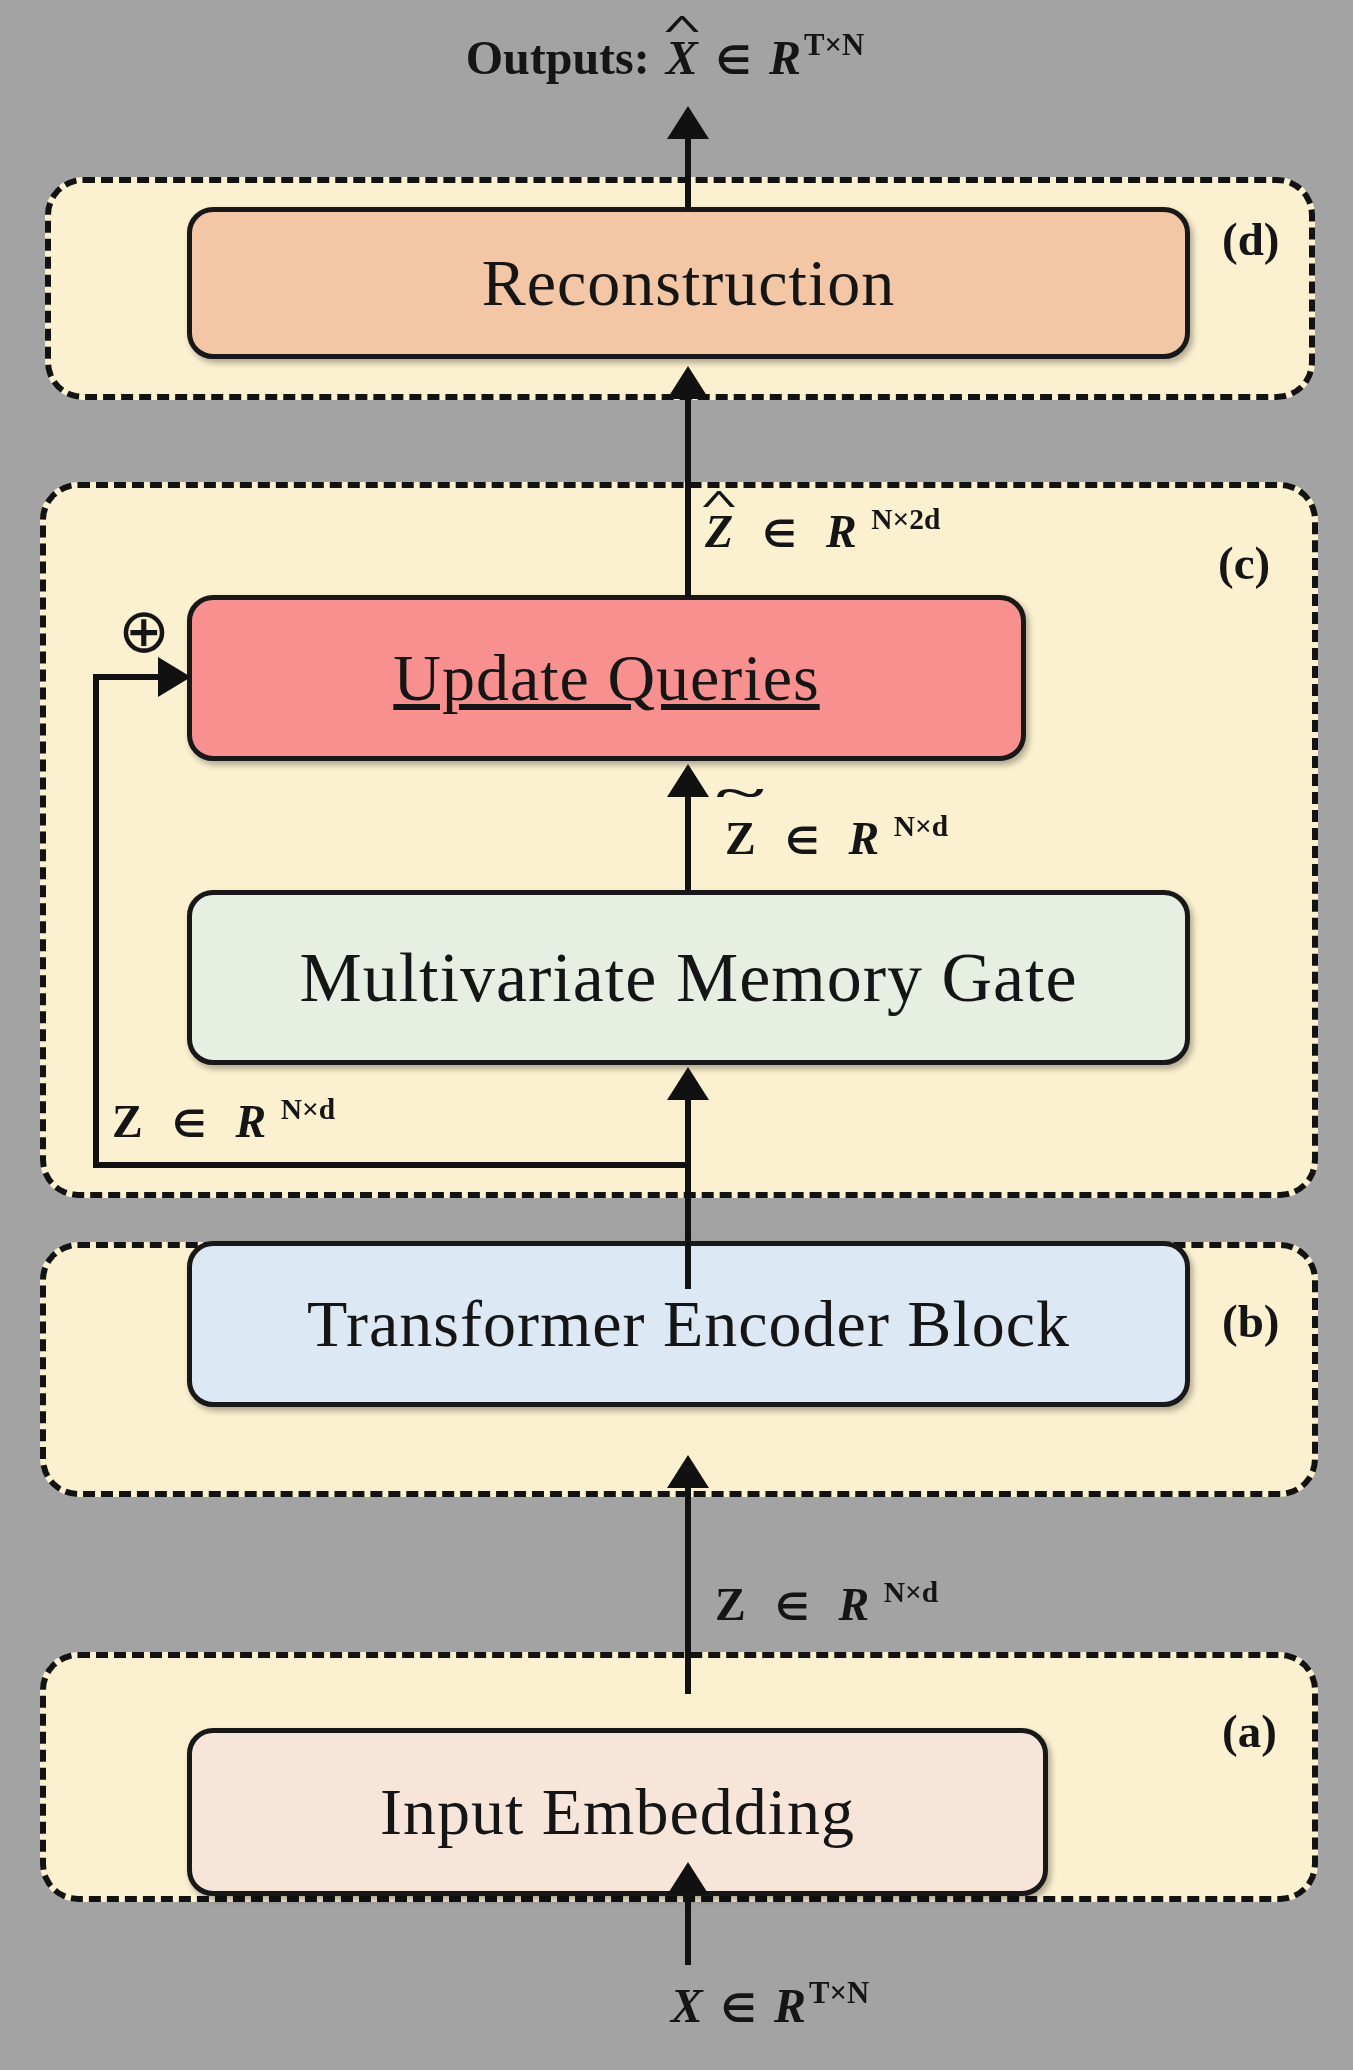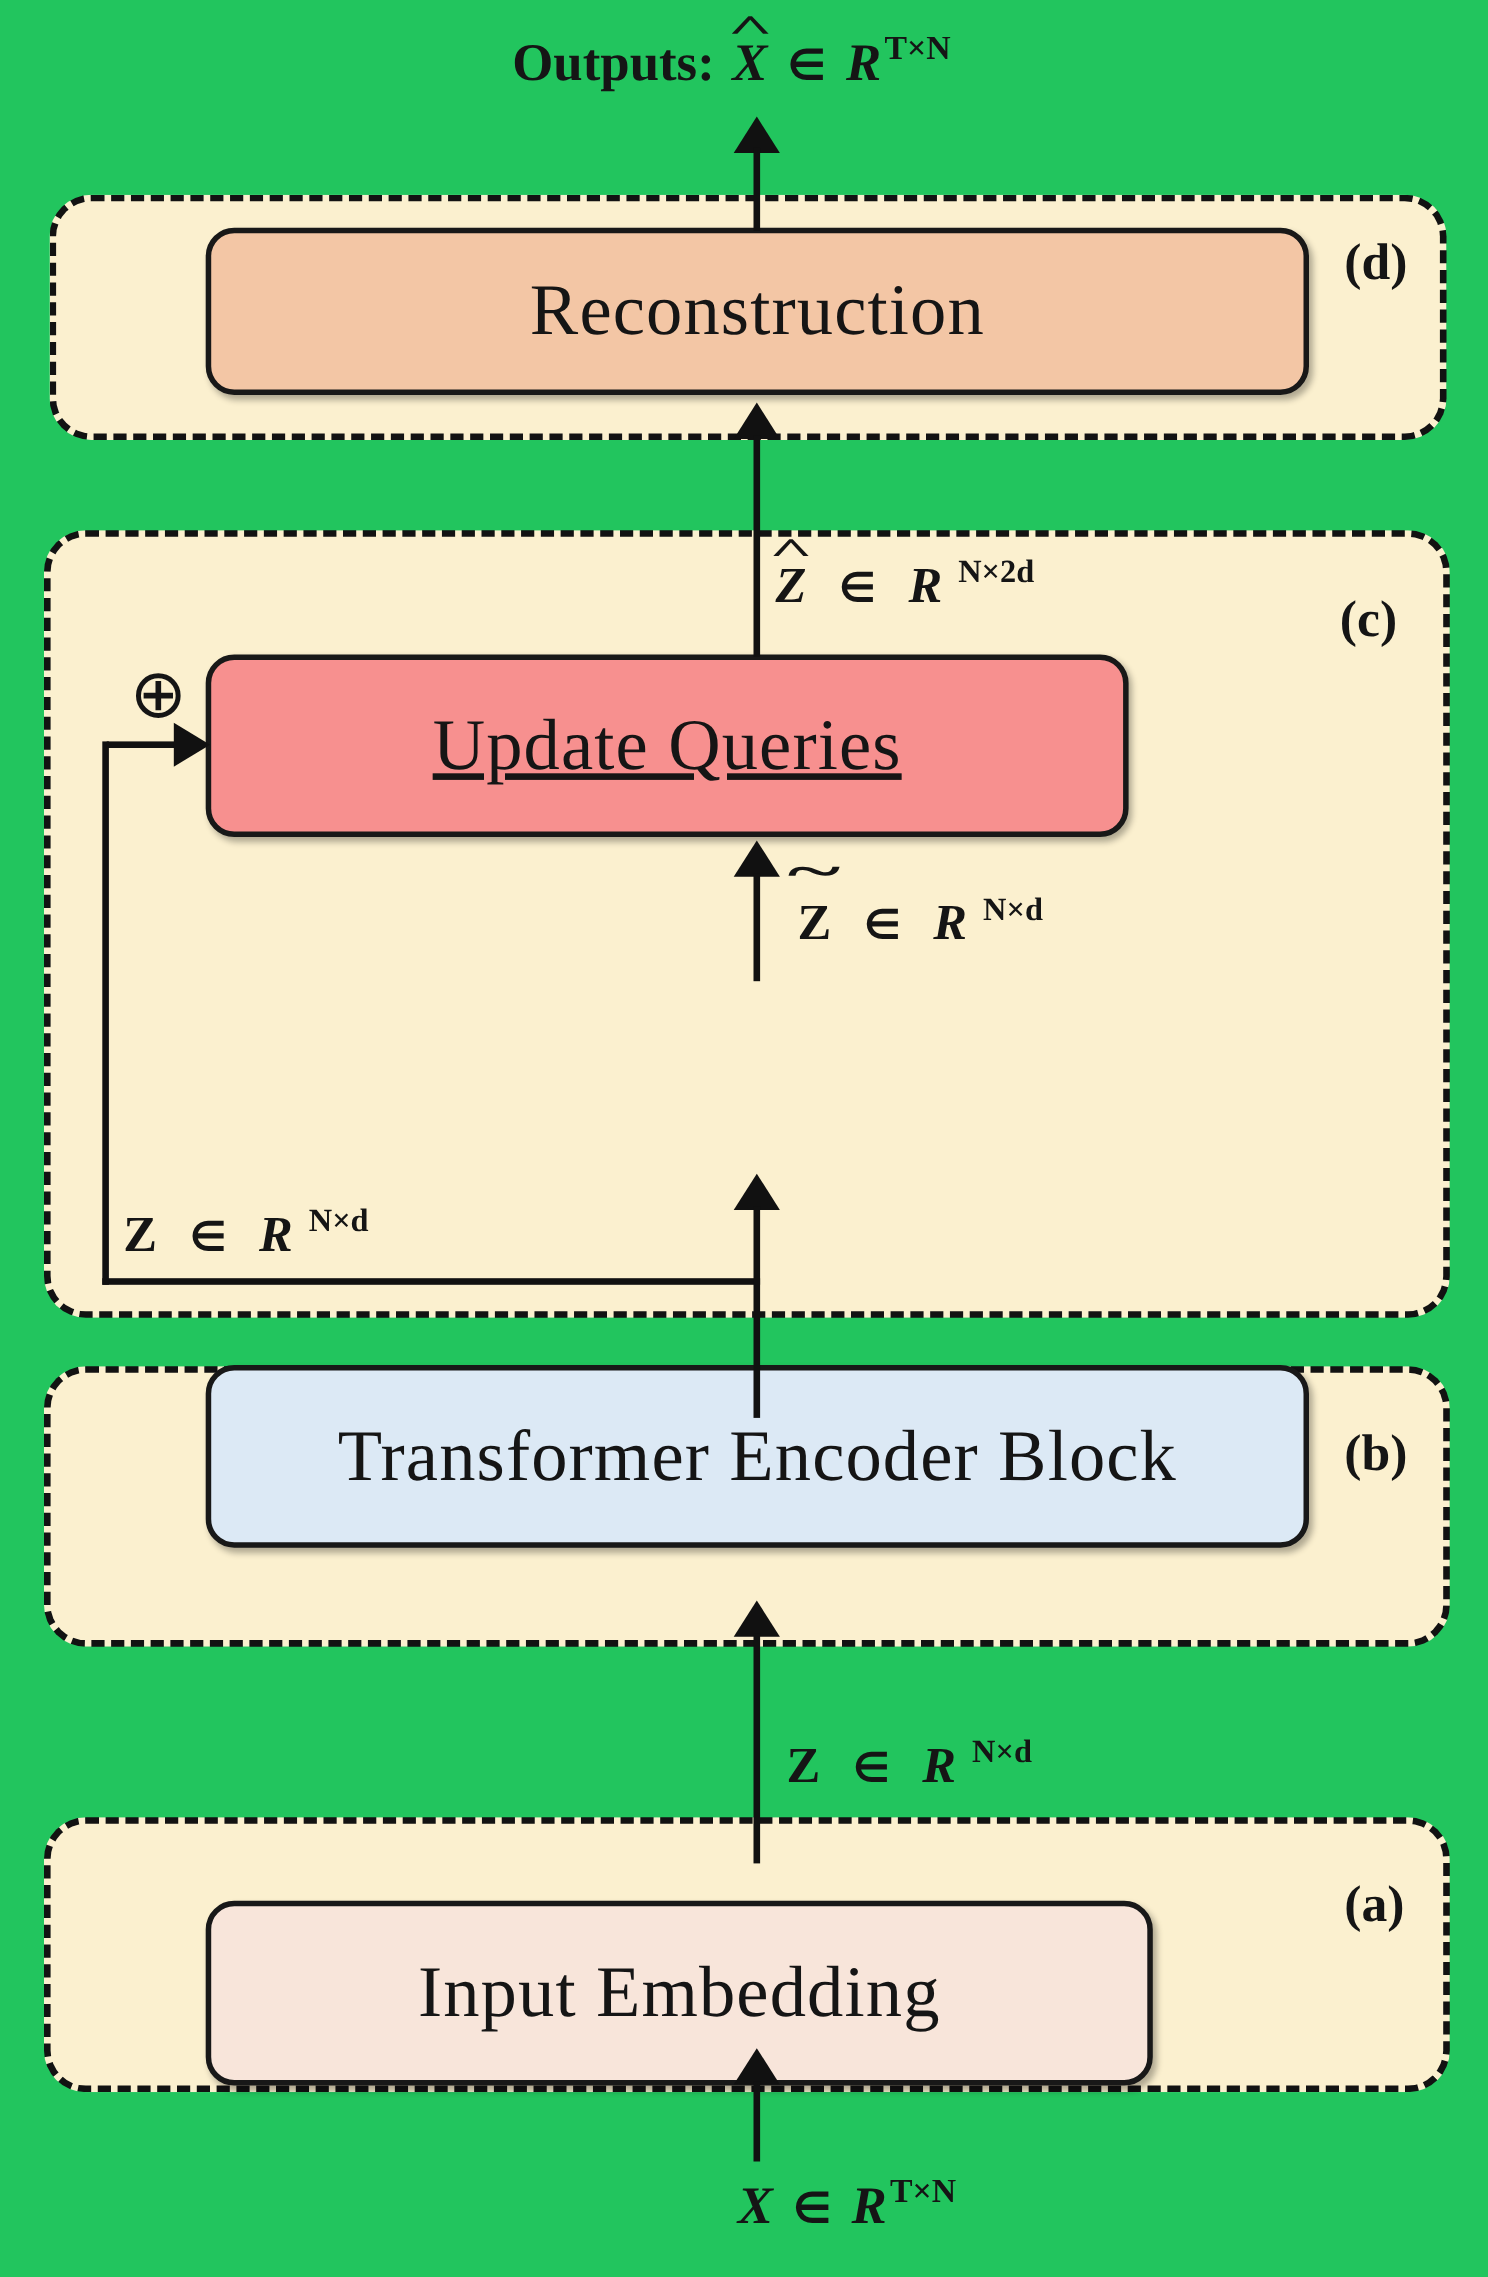--- a/index.html
+++ b/index.html
@@ -1,20 +1,20 @@
 <!DOCTYPE html>
 <html><head>
 <meta charset="utf-8">
 <style>
   html,body{margin:0;padding:0;background:#ffffff;}
   .stage{
     position:relative;
     width:1353px;
     height:2070px;
-    background:#22c55e;
+    background:#a3a3a3;
     font-family:"Liberation Serif", serif;
     color:#151515;
     overflow:hidden;
   }
   
   .panel{
     position:absolute;
     border:6px dashed #121212;
     border-radius:38px;
     background:#fbf0cf;
@@ -149,20 +149,23 @@
   <div class="formula" style="left:725px;top:812px;">
     <span class="mvar"><span>Z</span><span class="acc tilde">~</span></span>
     <span class="elem">∈</span>
     <span class="rset">R</span>
     <span class="sup">N×d</span>
   </div>
 
   <div class="head-up" style="left:667px;top:764px;"></div>
   <div class="shaft-v" style="left:685px;top:794px;height:98px;"></div>
 
+  <div class="block" style="left: 187px; top: 890px; width: 1003px; height: 175px; font-size: 70px; background: rgb(230, 239, 226);">
+    <span>Multivariate Memory Gate</span>
+  </div>
 
   <div class="formula" style="left:112px;top:1095px;">
     <span class="mvar"><span>Z</span></span>
     <span class="elem">∈</span>
     <span class="rset">R</span>
     <span class="sup">N×d</span>
   </div>
 
   <div class="shaft-h" style="left:93px;top:1162px;width:598px;"></div>
   <div class="shaft-v" style="left:93px;top:674px;height:494px;"></div>

